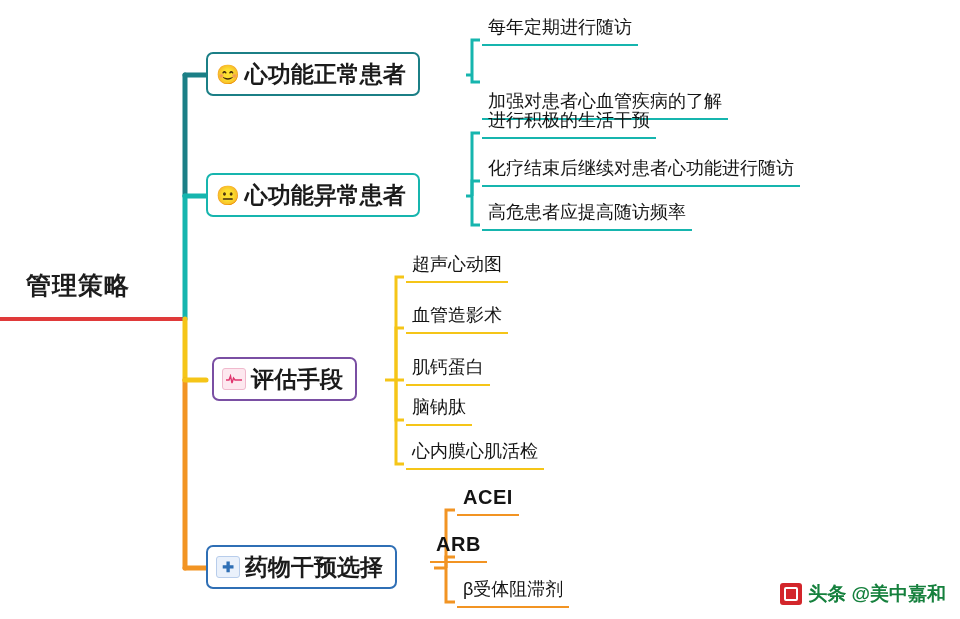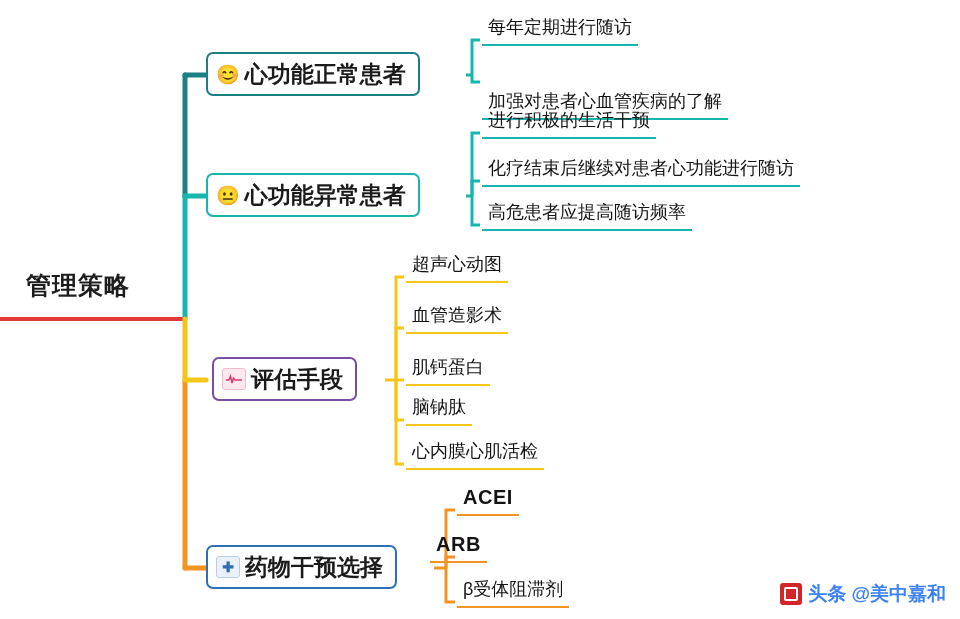--- a/index.html
+++ b/index.html
@@ -110,21 +110,21 @@
   }
 
   
   .watermark {
     position: absolute;
     right: 14px;
     bottom: 12px;
     display: flex;
     align-items: center;
     font-size: 19px;
-    color: #3b82f6;
+    color: #15803d;
     font-weight: 700;
   }
   .wm-logo {
     width: 22px;
     height: 22px;
     background: #d3262b;
     border-radius: 3px;
     margin-right: 6px;
     position: relative;
   }

